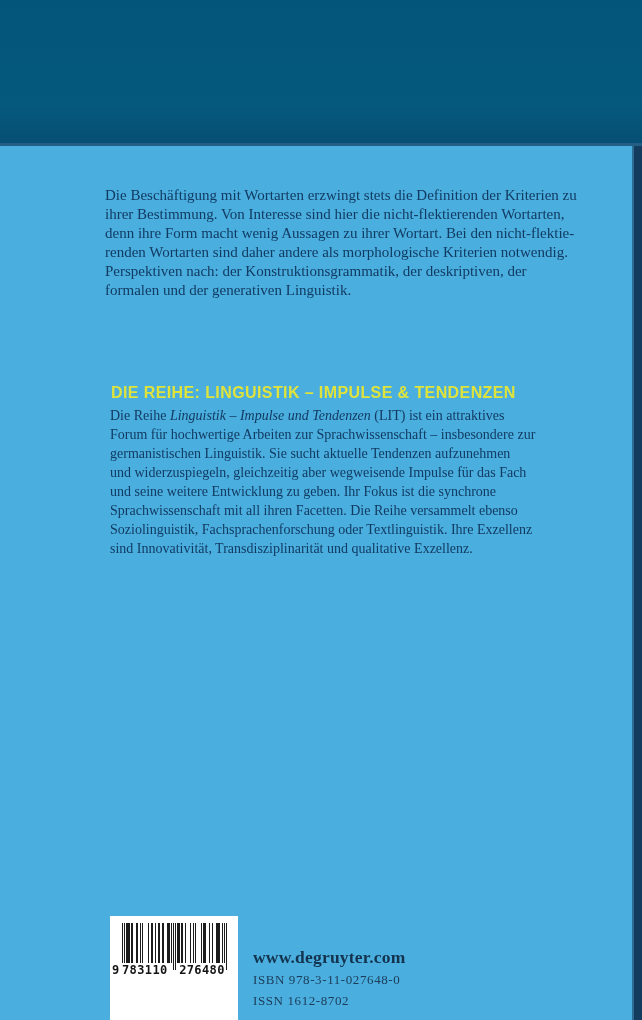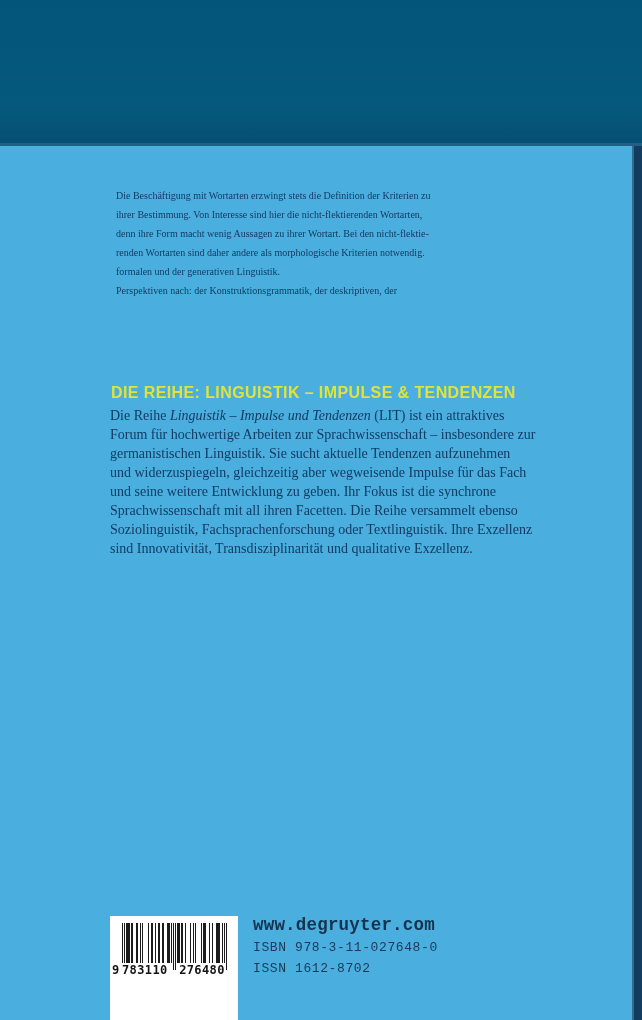--- a/index.html
+++ b/index.html
@@ -32,25 +32,25 @@
     left: 0;
     top: 0;
     width: 642px;
     height: 143px;
     background: linear-gradient(#03567a 0%, #05597c 75%, #064f74 100%);
     border-bottom: 3px solid #255e84;
     z-index: 3;
   }
   .blurb {
     position: absolute;
-    left: 116px;
+    left: 105px;
     top: 186px;
     width: 492px;
     color: var(--body-text, #123b63);
-    font-size: 10px;
+    font-size: 15px;
     line-height: 19px;
     z-index: 1;
   }
   .series-heading {
     position: absolute;
     left: 111px;
     top: 384px;
     font-family: "Liberation Sans", sans-serif;
     font-weight: bold;
     font-size: 16px;
@@ -106,22 +106,22 @@
     letter-spacing: 0.4px;
     line-height: 15px;
   }
   .bc-prefix { left: -10px; }
   .bc-g1 { left: 0;  width: 48px; text-align: left; background: var(--barcode-box, #ffffff); }
   .bc-g2 { left: 56px; width: 48px; text-align: center; background: var(--barcode-box, #ffffff); }
 
   .pub-info {
     position: absolute;
     left: 253px;
-    top: 914px;
-    font-family: Liberation Mono, monospace;
+    top: 946px;
+    font-family: Liberation Serif, serif;
     color: var(--footer-text, #1b3a58);
     z-index: 1;
   }
   .website {
     font-size: 17.5px;
     font-weight: bold;
     letter-spacing: 0.2px;
     line-height: 23px;
     color: #14334f;
   }
@@ -138,22 +138,22 @@
 
   <div class="right-edge"></div>
 
   <div class="top-band"></div>
 
   <div class="blurb">
       <div class="tline"><span>Die Beschäftigung mit Wortarten erzwingt stets die Definition der Kriterien zu</span></div>
       <div class="tline"><span>ihrer Bestimmung. Von Interesse sind hier die nicht-flektierenden Wortarten,</span></div>
       <div class="tline"><span>denn ihre Form macht wenig Aussagen zu ihrer Wortart. Bei den nicht-flektie-</span></div>
       <div class="tline"><span>renden Wortarten sind daher andere als morphologische Kriterien notwendig.</span></div>
+      <div class="tline"><span>Perspektiven nach: der Konstruktionsgrammatik, der deskriptiven, der</span></div>
       <div class="tline"><span>formalen und der generativen Linguistik.</span></div>
-      <div class="tline"><span>Perspektiven nach: der Konstruktionsgrammatik, der deskriptiven, der</span></div>
     </div>
 
   <div class="series-heading">DIE REIHE: LINGUISTIK – IMPULSE &amp; TENDENZEN</div>
 
   <div class="series-text">
       <div class="tline"><span>Die Reihe </span><span class="it">Linguistik – Impulse und Tendenzen</span><span> (LIT) ist ein attraktives</span></div>
       <div class="tline"><span>Forum für hochwertige Arbeiten zur Sprachwissenschaft – insbesondere zur</span></div>
       <div class="tline"><span>germanistischen Linguistik. Sie sucht aktuelle Tendenzen aufzunehmen</span></div>
       <div class="tline"><span>und widerzuspiegeln, gleichzeitig aber wegweisende Impulse für das Fach</span></div>
       <div class="tline"><span>und seine weitere Entwicklung zu geben. Ihr Fokus ist die synchrone</span></div>

